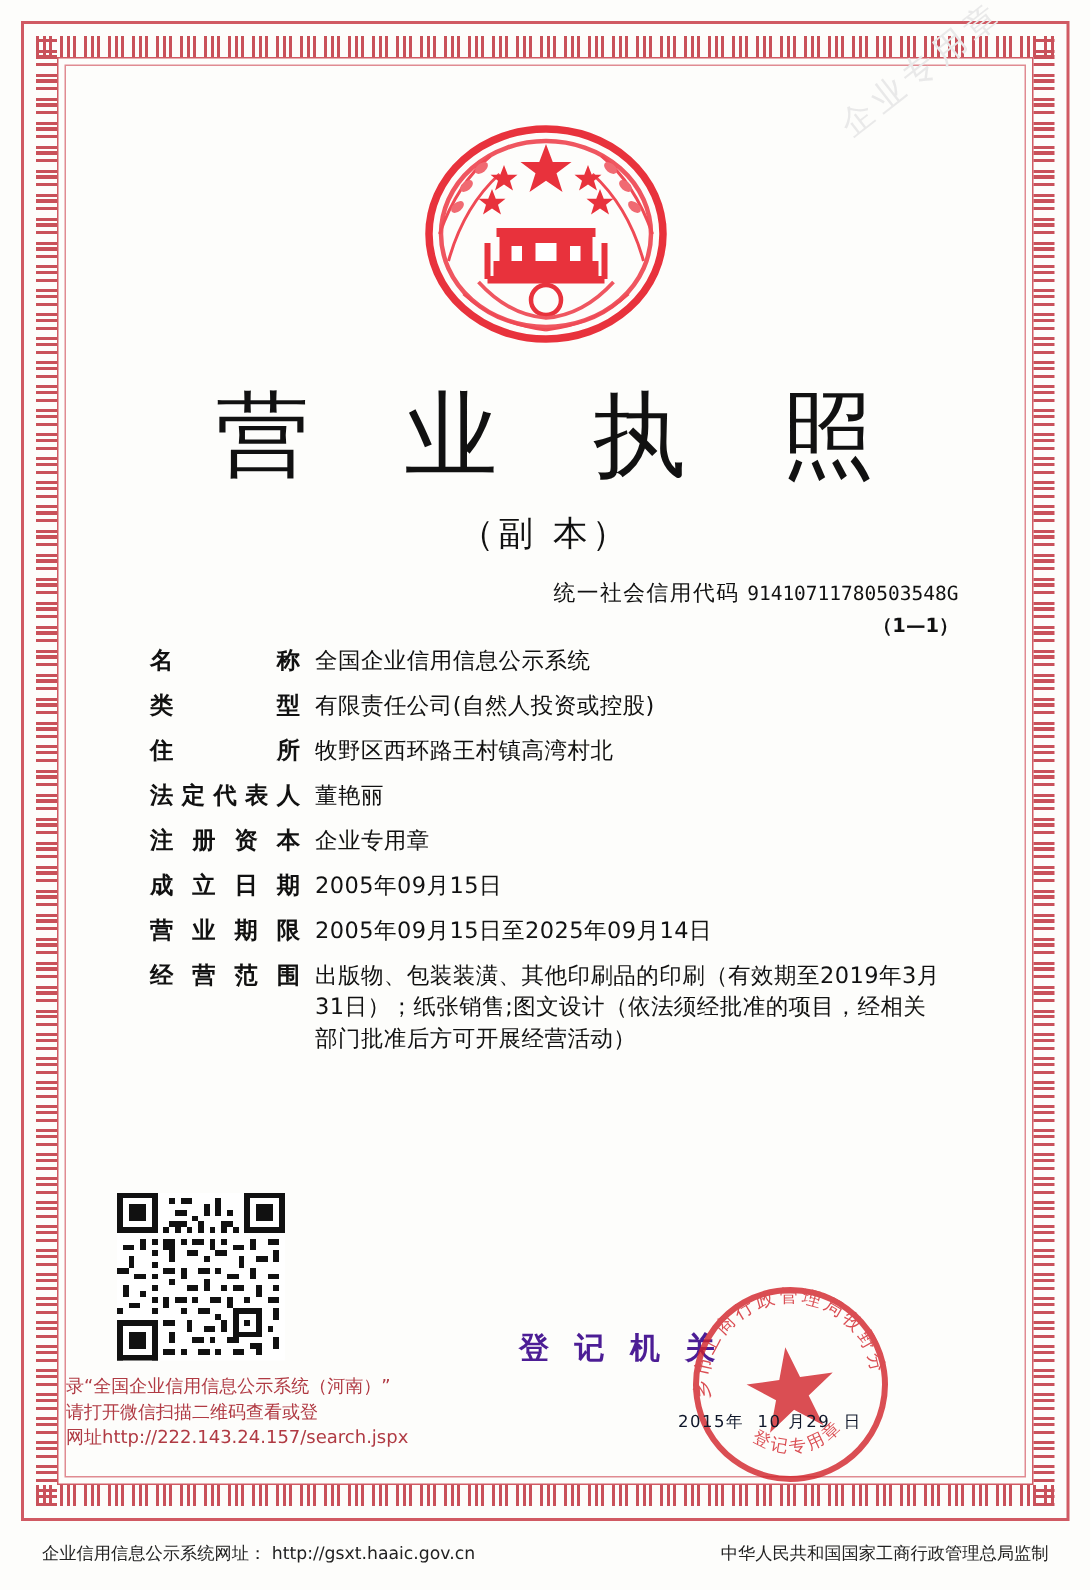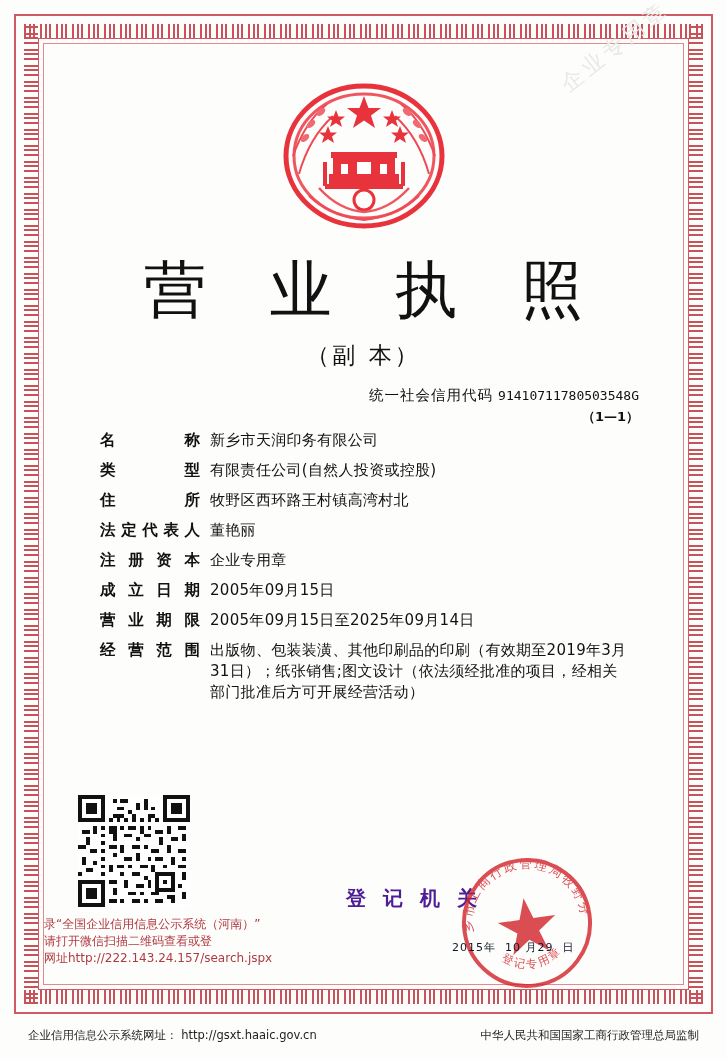--- a/index.html
+++ b/index.html
@@ -345,21 +345,21 @@
   </div>
   <div class="page-no">（1—1）</div>
 
   <div class="fields">
 
     <div class="field-row">
       <div class="field-label">
           <span>名</span>
           <span>称</span>
         </div>
-      <div class="field-value">新乡市天润印务有限公司</div>
+      <div class="field-value">全国企业信用信息公示系统</div>
     </div>
 
     <div class="field-row">
       <div class="field-label">
           <span>类</span>
           <span>型</span>
         </div>
       <div class="field-value">有限责任公司(自然人投资或控股)</div>
     </div>
 

